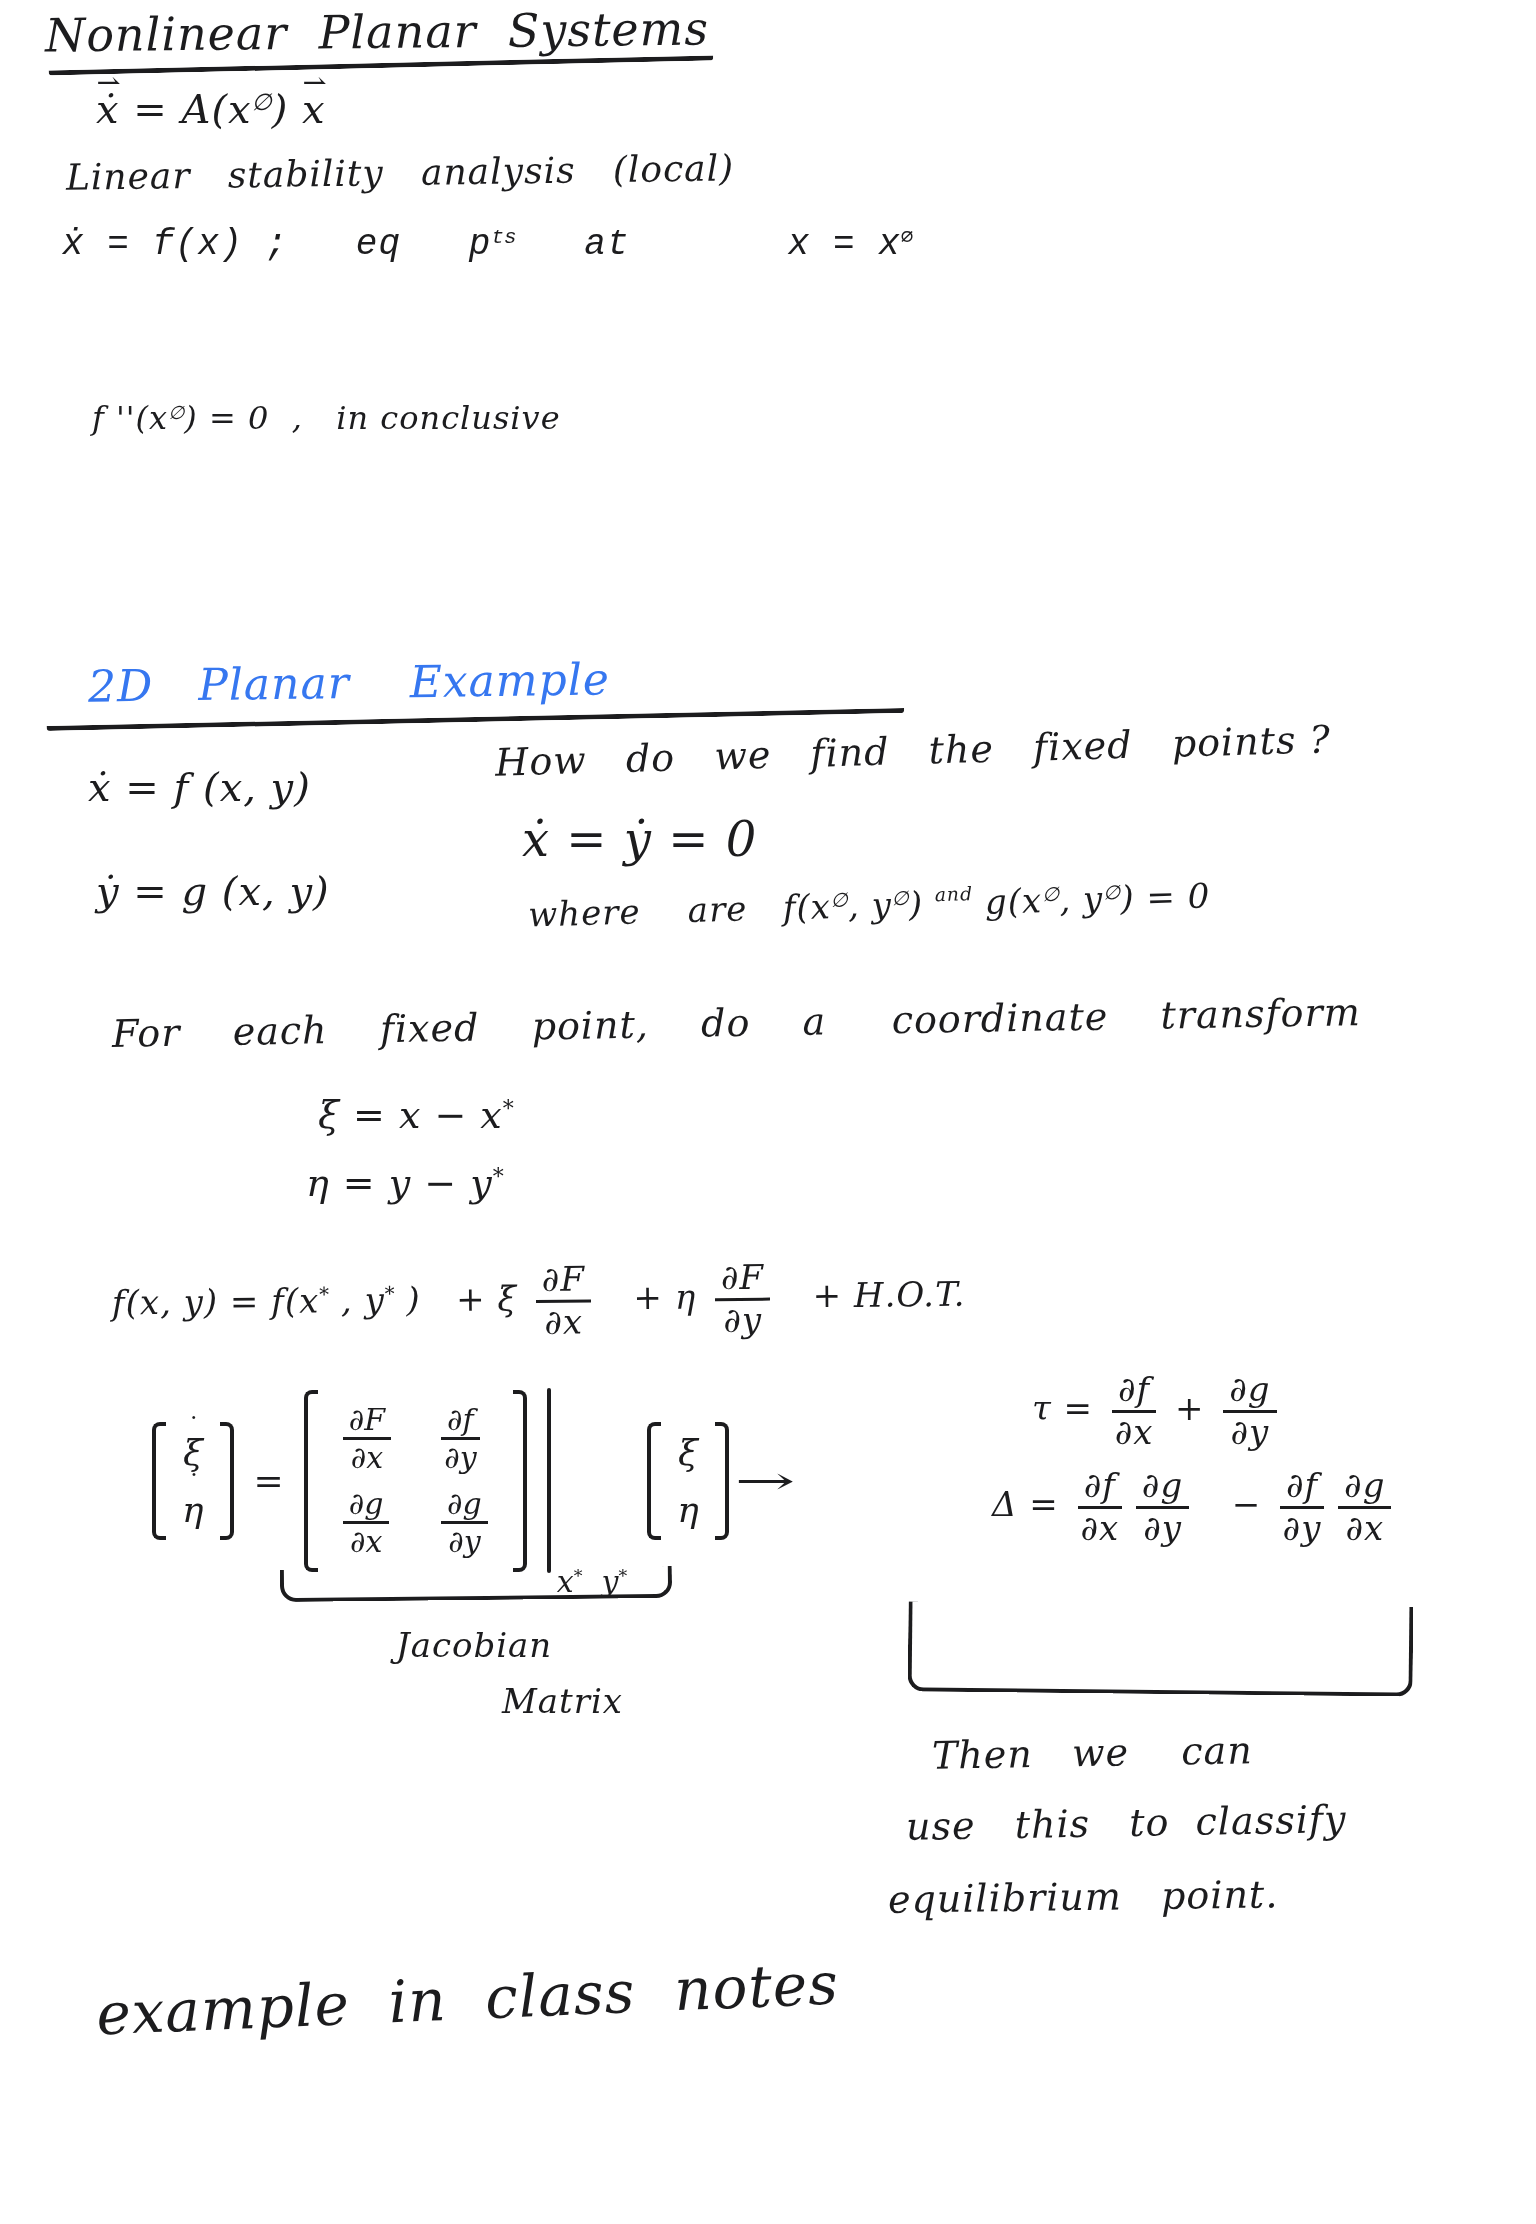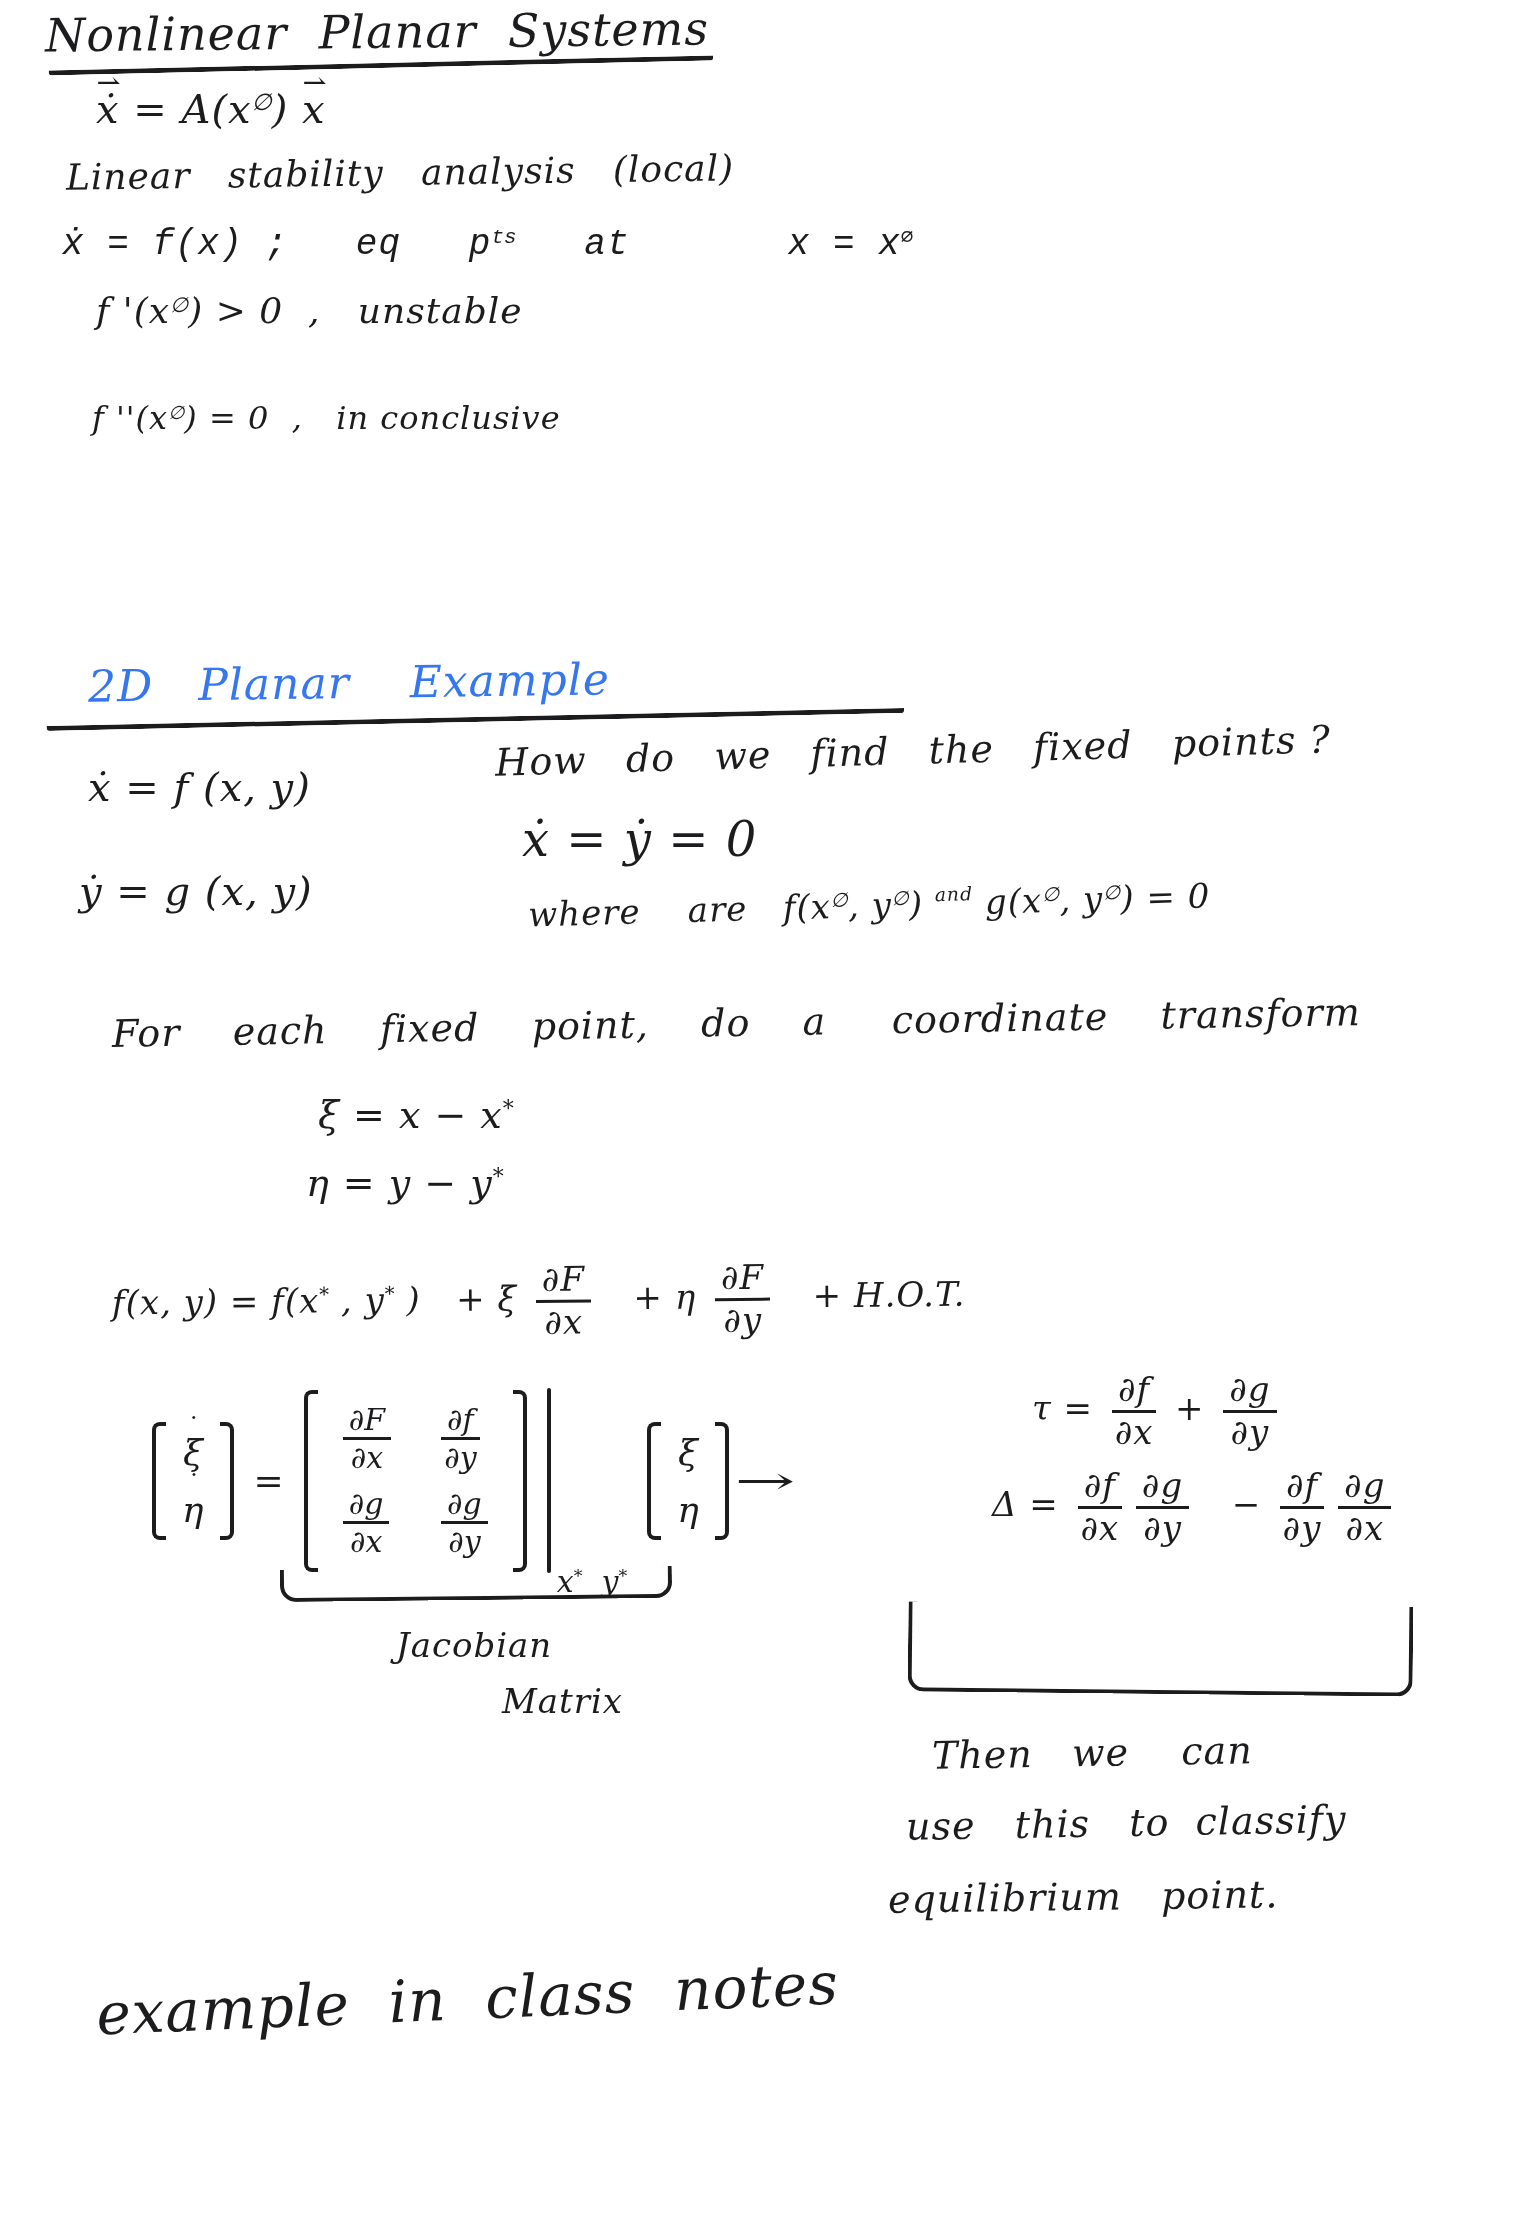--- a/index.html
+++ b/index.html
@@ -55,30 +55,29 @@
 
   <div class="hw" style="left:45px; top:6px; font-size:46px; transform:rotate(-0.6deg);">Nonlinear  Planar  Systems</div>
   <div class="stroke underline" style="left:48px; top:24px; width:665px; height:44px; transform:rotate(-1.3deg);"></div>
 
   <div class="hw" style="left:96px; top:86px; font-size:40px;"><span class="deco"><span class="above">⇀</span><span class="base">ẋ</span></span><span> = A(x</span><span class="sup">∅</span><span>)</span><span> </span><span class="deco"><span class="above">⇀</span><span class="base">x</span></span></div>
 
   <div class="hw" style="left:66px; top:152px; font-size:36px; transform:rotate(-0.8deg);"><span>Linear   stability   analysis   (local)</span></div>
 
   <div class="hw" style="left:62px; top:224px; font-size:36px;font-family:Liberation Mono, monospace;"><span>ẋ = f(x) ;   eq   p</span><span class="sup">ts</span><span>   at       x = x</span><span class="sup">∅</span></div>
 
-  <div class="hw" style="left:96px; top:290px; font-size:36px;"><span>f '(x</span><span class="sup">∅</span><span>) &gt; 0  ,   unstable</span></div>
   <div class="hw" style="left:92px; top:400px; font-size:32px;"><span>f ''(x</span><span class="sup">∅</span><span>) = 0  ,   in conclusive</span></div>
 
   <div class="hw accent" style="left:88px; top:658px; font-size:44px; transform:rotate(-0.8deg);">2D   Planar    Example</div>
   <div class="stroke underline" style="left:46px; top:682px; width:858px; height:40px; transform:rotate(-1.2deg);"></div>
 
   <div class="hw" style="left:88px; top:764px; font-size:40px;text-align:center;"><span>ẋ = f (x, y)</span></div>
   <div class="hw" style="left:495px; top:730px; font-size:38px; transform:rotate(-1.6deg);"><span>How   do   we   find   the   fixed   points ?</span></div>
   <div class="hw" style="left:522px; top:812px; font-size:48px;text-align:right;"><span>ẋ = ẏ = 0</span></div>
-  <div class="hw" style="left:79px; top:868px; font-size:40px;"><span>ẏ = g (x, y)</span></div>
+  <div class="hw" style="left:96px; top:868px; font-size:40px;"><span>ẏ = g (x, y)</span></div>
   <div class="hw" style="left:528px; top:886px; font-size:34px; transform:rotate(-1.6deg);"><span>where    are   f(x</span><span class="sup">∅</span><span>, y</span><span class="sup">∅</span><span>) </span><span class="small-word">and</span><span> g(x</span><span class="sup">∅</span><span>, y</span><span class="sup">∅</span><span>) = 0</span></div>
 
   <div class="hw" style="left:112px; top:1002px; font-size:38px; transform:rotate(-1deg);"><span>For    each    fixed    point,    do    a     coordinate    transform</span></div>
   <div class="hw" style="left:318px; top:1094px; font-size:38px;"><span>ξ = x − x</span><span class="sup">*</span></div>
   <div class="hw" style="left:306px; top:1162px; font-size:38px;"><span>η = y − y</span><span class="sup">*</span></div>
 
   <div class="hw" style="left:112px; top:1262px; font-size:34px; transform:rotate(-0.6deg);"><span>f(x, y) = f(x</span><span class="sup">*</span><span> , y</span><span class="sup">*</span><span> )   + ξ </span><span class="frac"><span class="num">∂F</span><span class="den">∂x</span></span><span>   + η </span><span class="frac"><span class="num">∂F</span><span class="den">∂y</span></span><span>   + H.O.T.</span></div>
 
   <div class="matrix-row" style="left:152px; top:1388px;">
     <span class="cvec">

